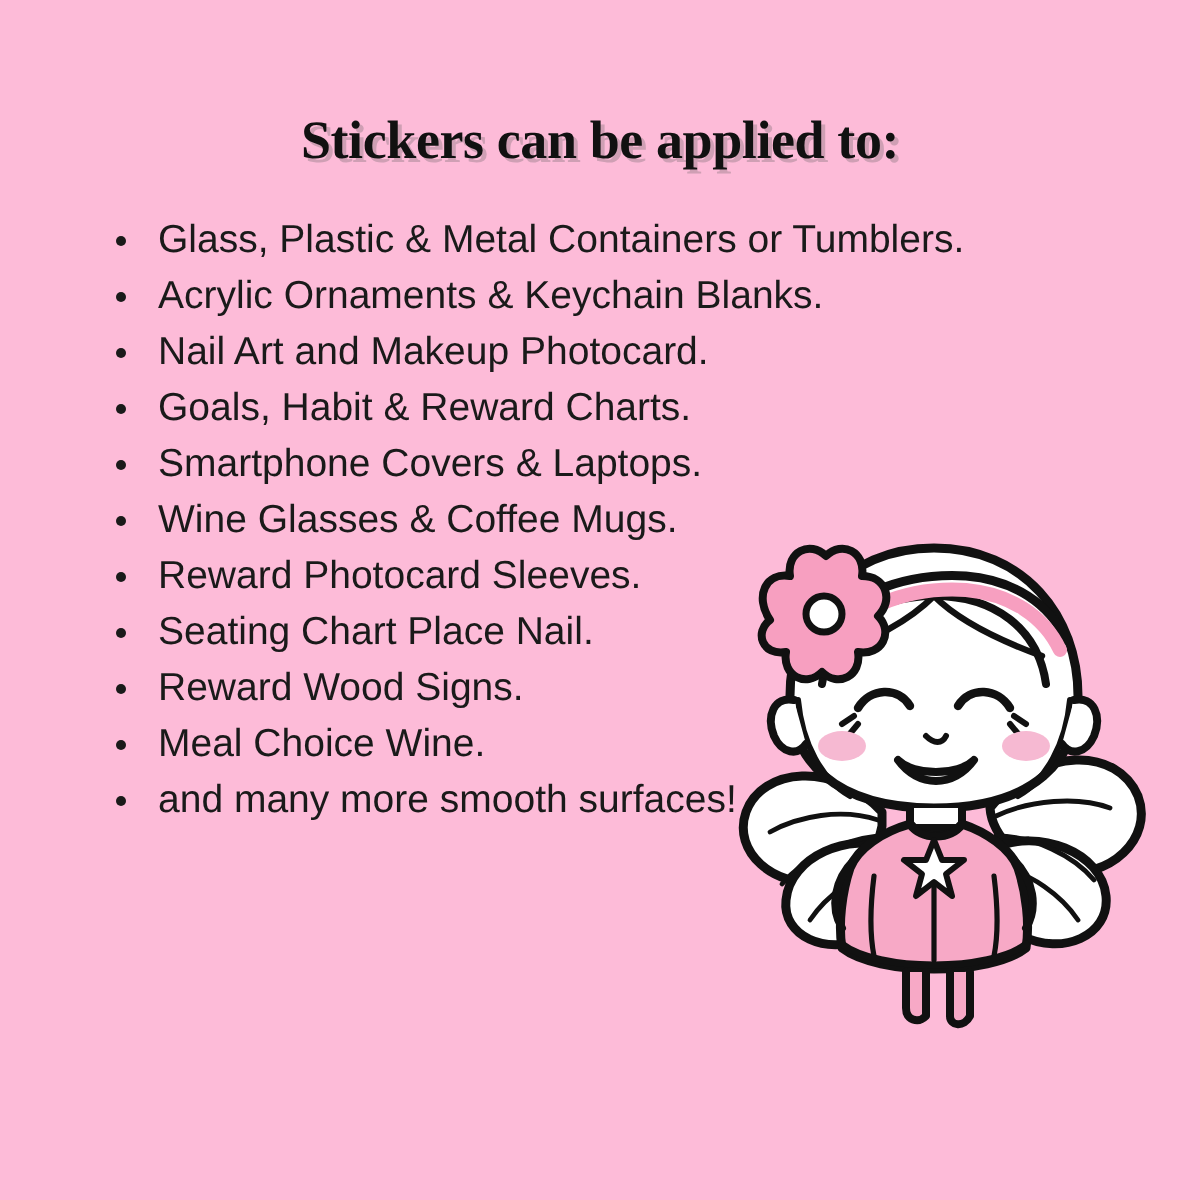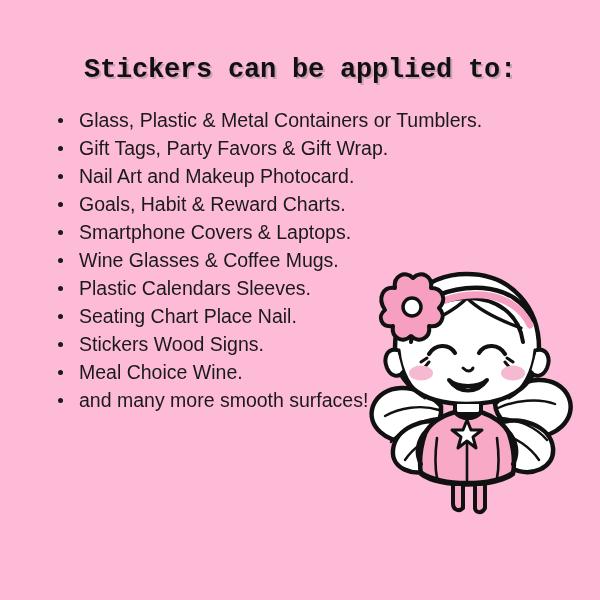--- a/index.html
+++ b/index.html
@@ -17,21 +17,21 @@
   }
   .title{
     position:absolute;
     top:55px;left:0;right:0;
     text-align:center;
     font-size:27px;
     font-weight:700;
     color:#111111;
     letter-spacing:-0.2px;
     text-shadow:2px 2px 0 rgba(120,110,115,0.35);
-    font-family:Liberation Mono, monospace;
+    font-family:Liberation Serif, serif;
   }
   .bullet-list{
     position:absolute;
     top:106px;
     left:56px;
     margin:0;
     padding:0;
     list-style:none;
     z-index:3;
   }
@@ -66,28 +66,28 @@
 </style>
 </head>
 <body>
 
 <div class="canvas">
 
   <div class="title">Stickers can be applied to:</div>
 
   <ul class="bullet-list">
     <li>Glass, Plastic &amp; Metal Containers or Tumblers.</li>
-    <li>Gift Tags, Party Favors &amp; Gift Wrap.</li>
+    <li>Acrylic Ornaments &amp; Keychain Blanks.</li>
     <li>Nail Art and Makeup Photocard.</li>
     <li>Goals, Habit &amp; Reward Charts.</li>
     <li>Smartphone Covers &amp; Laptops.</li>
     <li>Wine Glasses &amp; Coffee Mugs.</li>
-    <li>Plastic Calendars Sleeves.</li>
+    <li>Reward Photocard Sleeves.</li>
     <li>Seating Chart Place Nail.</li>
-    <li>Stickers Wood Signs.</li>
+    <li>Reward Wood Signs.</li>
     <li>Meal Choice Wine.</li>
     <li>and many more smooth surfaces!</li>
   </ul>
 
   <div class="fairy">
     <svg viewBox="0 0 225 260" xmlns="http://www.w3.org/2000/svg">
       <g fill="none" stroke="#111" stroke-width="4.5" stroke-linecap="round" stroke-linejoin="round">
 
         <path d="M86 148 C62 122 26 126 18 148 C11 168 32 186 56 183 C72 181 84 168 86 155 Z" fill="#fff"></path>
 

